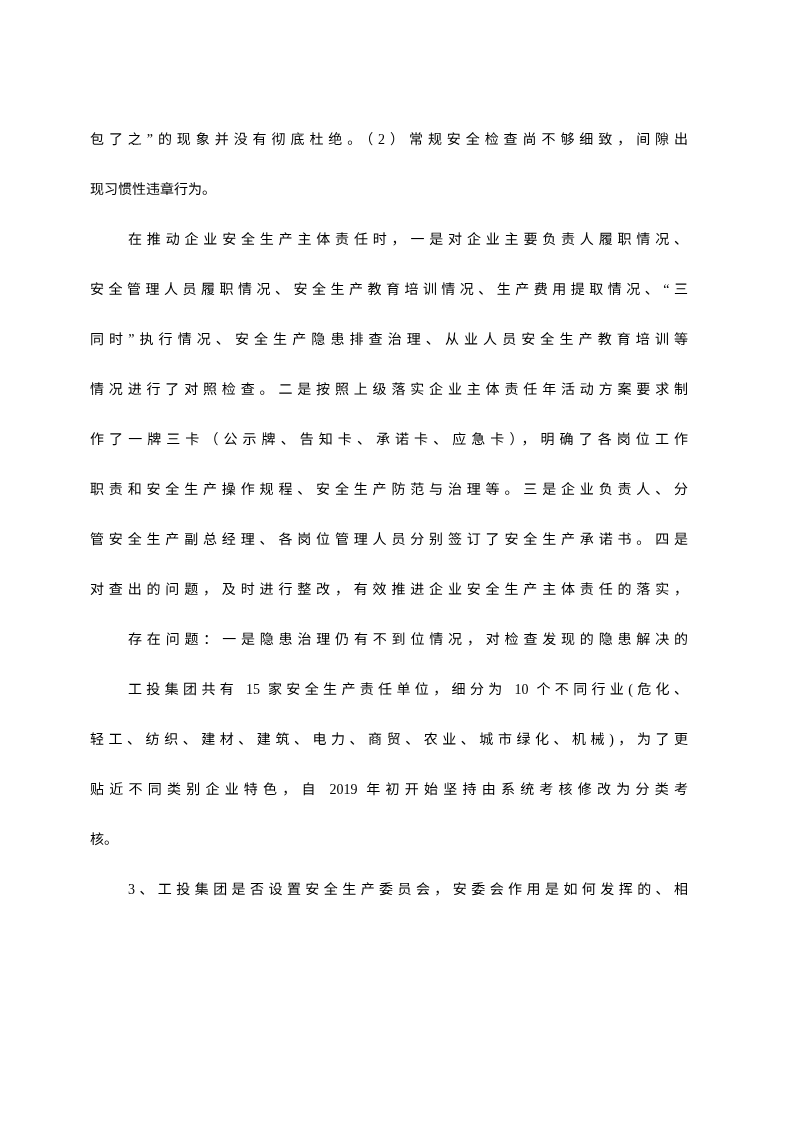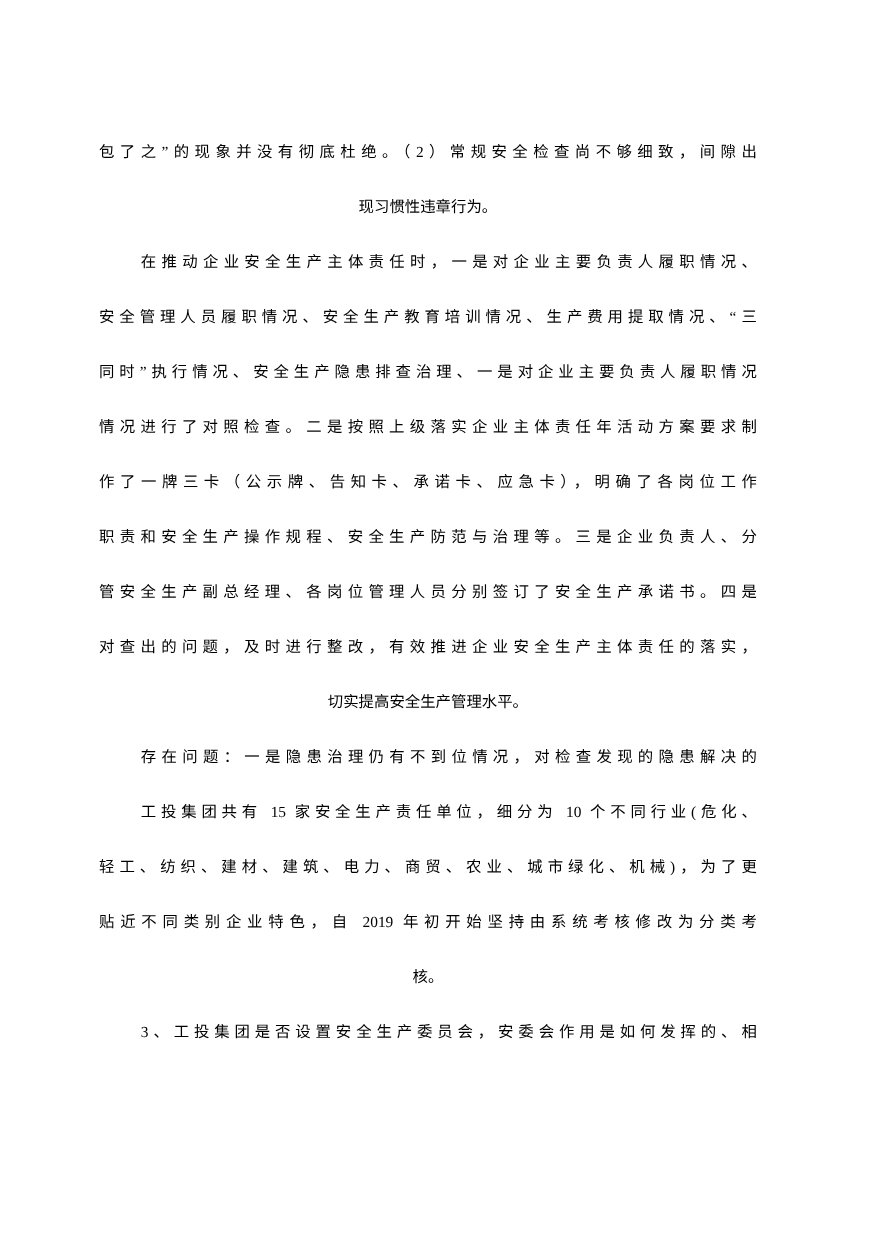--- a/index.html
+++ b/index.html
@@ -24,21 +24,21 @@
     font-size: 14px;
   }
   .paragraph {
     margin: 0;
     padding: 0;
   }
   .line {
     height: 50px;
     line-height: 50px;
     overflow: hidden;
-    text-align: center;
+    text-align: left;
     white-space: nowrap;
   }
   .line.fill {
     white-space: normal;
     text-align: justify;
     text-align-last: justify;
     text-justify: inter-character;
   }
   .line.indent {
     text-indent: 38px;
@@ -49,27 +49,26 @@
 
 <div class="page">
   <div class="content" id="doc-content">
       <div class="paragraph">
         <div class="line fill">包了之”的现象并没有彻底杜绝。（2）常规安全检查尚不够细致，间隙出</div>
         <div class="line">现习惯性违章行为。</div>
       </div>
       <div class="paragraph">
         <div class="line indent fill">在推动企业安全生产主体责任时，一是对企业主要负责人履职情况、</div>
         <div class="line fill">安全管理人员履职情况、安全生产教育培训情况、生产费用提取情况、“三</div>
-        <div class="line fill">同时”执行情况、安全生产隐患排查治理、一是对企业主要负责人履职情况</div>
+        <div class="line fill">同时”执行情况、安全生产隐患排查治理、从业人员安全生产教育培训等</div>
         <div class="line fill">情况进行了对照检查。二是按照上级落实企业主体责任年活动方案要求制</div>
         <div class="line fill">作了一牌三卡（公示牌、告知卡、承诺卡、应急卡），明确了各岗位工作</div>
         <div class="line fill">职责和安全生产操作规程、安全生产防范与治理等。三是企业负责人、分</div>
         <div class="line fill">管安全生产副总经理、各岗位管理人员分别签订了安全生产承诺书。四是</div>
         <div class="line fill">对查出的问题，及时进行整改，有效推进企业安全生产主体责任的落实，</div>
-        <div class="line">切实提高安全生产管理水平。</div>
       </div>
       <div class="paragraph">
         <div class="line indent fill">存在问题：一是隐患治理仍有不到位情况，对检查发现的隐患解决的</div>
       </div>
       <div class="paragraph">
         <div class="line indent fill">工投集团共有 15 家安全生产责任单位，细分为 10 个不同行业(危化、</div>
         <div class="line fill">轻工、纺织、建材、建筑、电力、商贸、农业、城市绿化、机械)，为了更</div>
         <div class="line fill">贴近不同类别企业特色，自 2019 年初开始坚持由系统考核修改为分类考</div>
         <div class="line">核。</div>
       </div>

